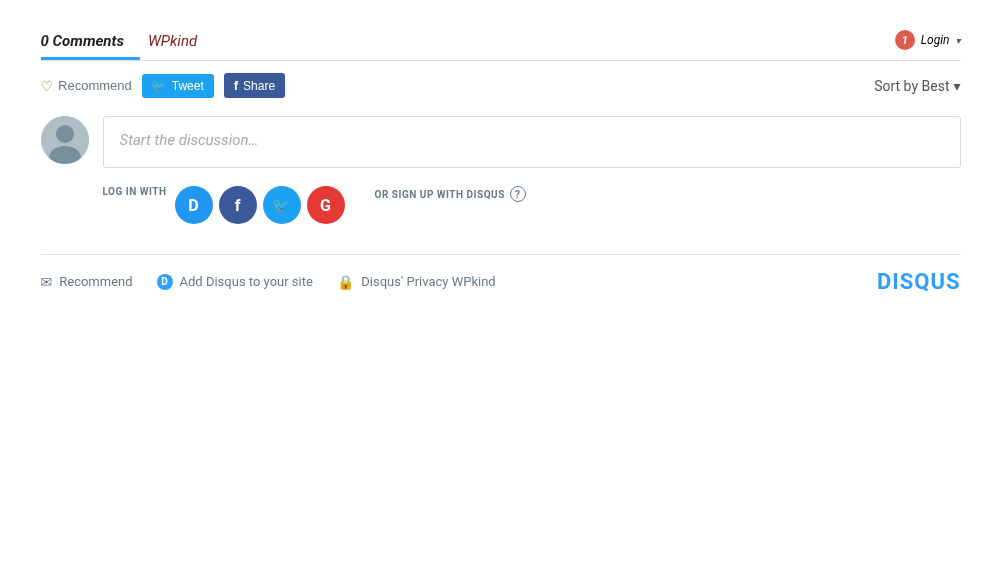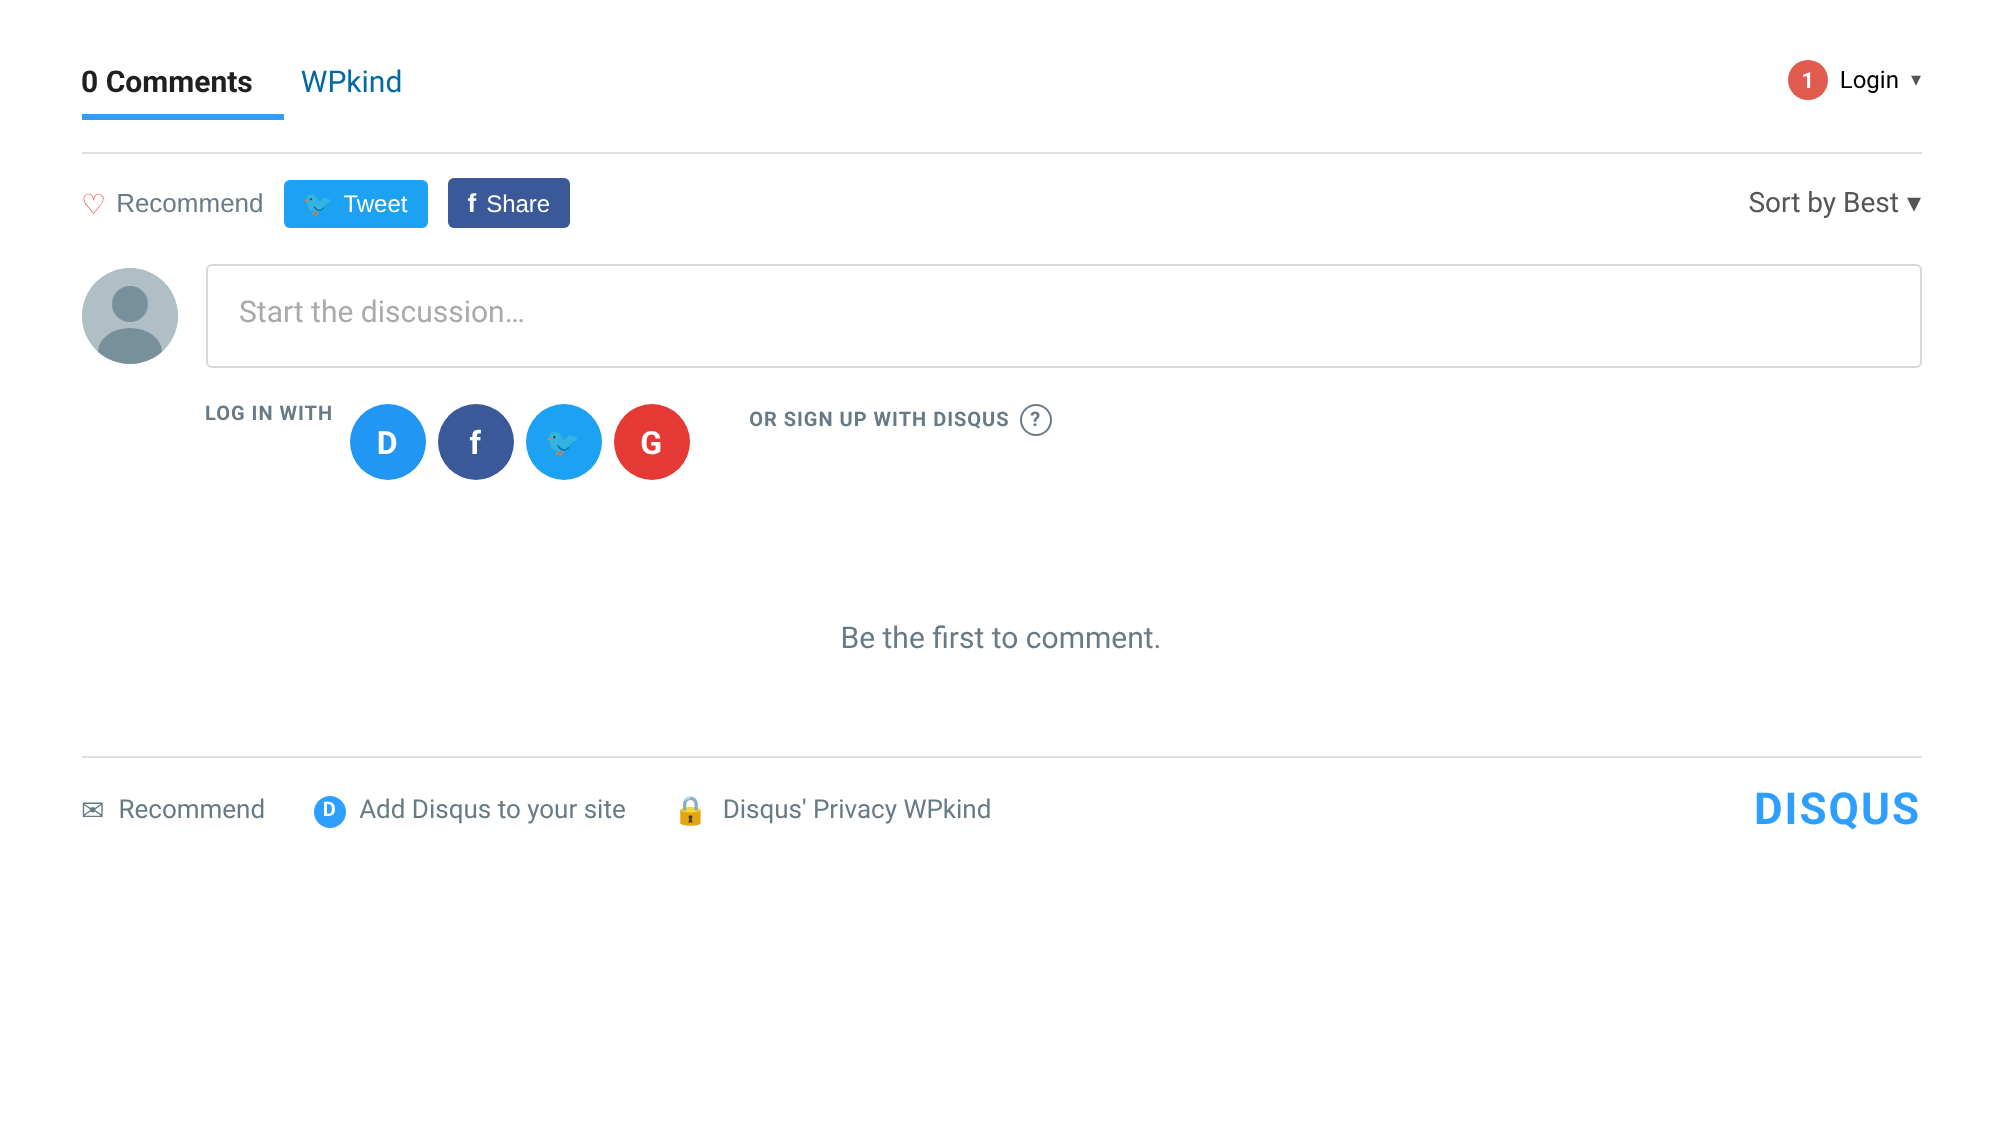--- a/index.html
+++ b/index.html
@@ -15,27 +15,28 @@
       margin: 0 auto;
       padding: 20px 20px;
     }
 
     
     .tabs-row {
       display: flex;
       align-items: center;
       border-bottom: 1px solid #e0e0e0;
       margin-bottom: 12px;
-      padding-bottom: 16px;
+      padding-bottom: 0;
+      font-style: italic;
     }
     .tab {
       padding: 12px 16px 10px 0;
       font-size: 15px;
       cursor: pointer;
-      color: #0369a1;
+      color: #7f1d1d;
       text-decoration: none;
       margin-right: 8px;
     }
     .tab.active {
       color: #1d1f20;
       font-weight: 700;
       border-bottom: 3px solid #2e9fff;
       padding-bottom: 7px;
     }
     .login-area {
@@ -123,22 +124,23 @@
       font-size: 14px;
       color: #555;
       cursor: pointer;
       gap: 4px;
     }
 
     
     .comment-area {
       display: flex;
       gap: 14px;
-      align-items: center;
+      align-items: flex-start;
       margin-bottom: 18px;
+      font-style: italic;
     }
     .avatar-placeholder {
       width: 48px;
       height: 48px;
       border-radius: 50%;
       background: #b0bec5;
       flex-shrink: 0;
       display: flex;
       align-items: flex-end;
       justify-content: center;
@@ -339,23 +341,20 @@
       </div>
     </div>
     <div class="signup-section">
       <div class="signup-label">
         <span>OR SIGN UP WITH DISQUS</span>
         <span class="question-circle">?</span>
       </div>
     </div>
   </div>
 
-  <div class="be-first">
-    <span>Be the first to comment.</span>
-  </div>
 
   <div class="footer">
     <a class="footer-link">
       <span class="footer-icon">✉</span>
       <span>Recommend</span>
     </a>
     <a class="footer-link">
       <span class="footer-icon" style="width:16px;height:16px;background:#2e9fff;border-radius:50%;display:inline-flex;align-items:center;justify-content:center;color:#fff;font-size:10px;font-weight:bold;">D</span>
       <span>Add Disqus to your site</span>
     </a>

